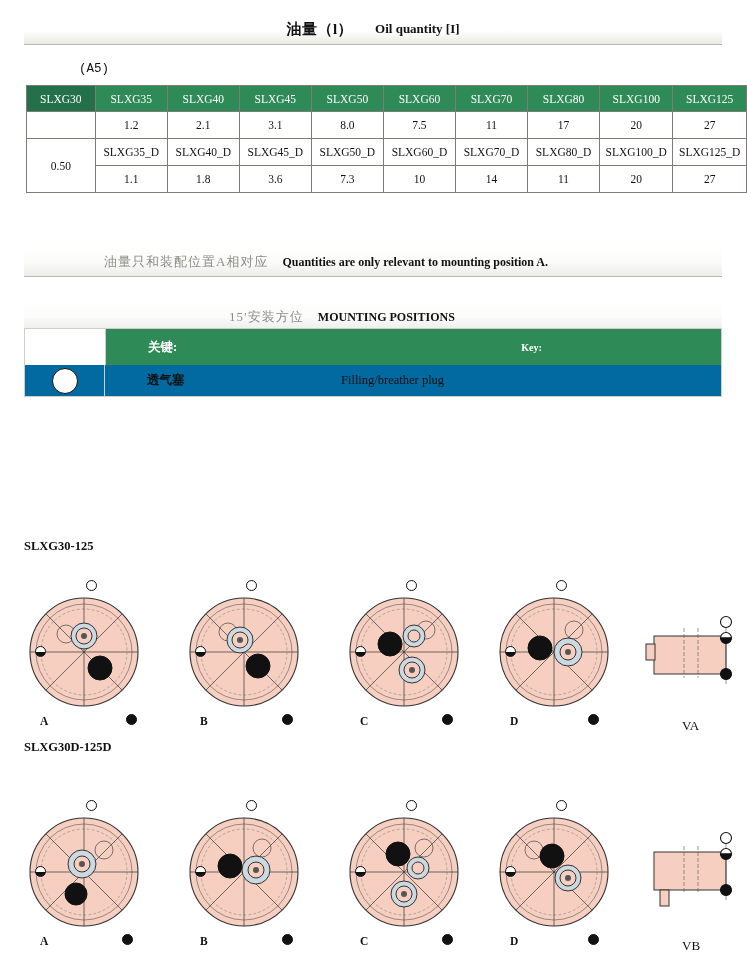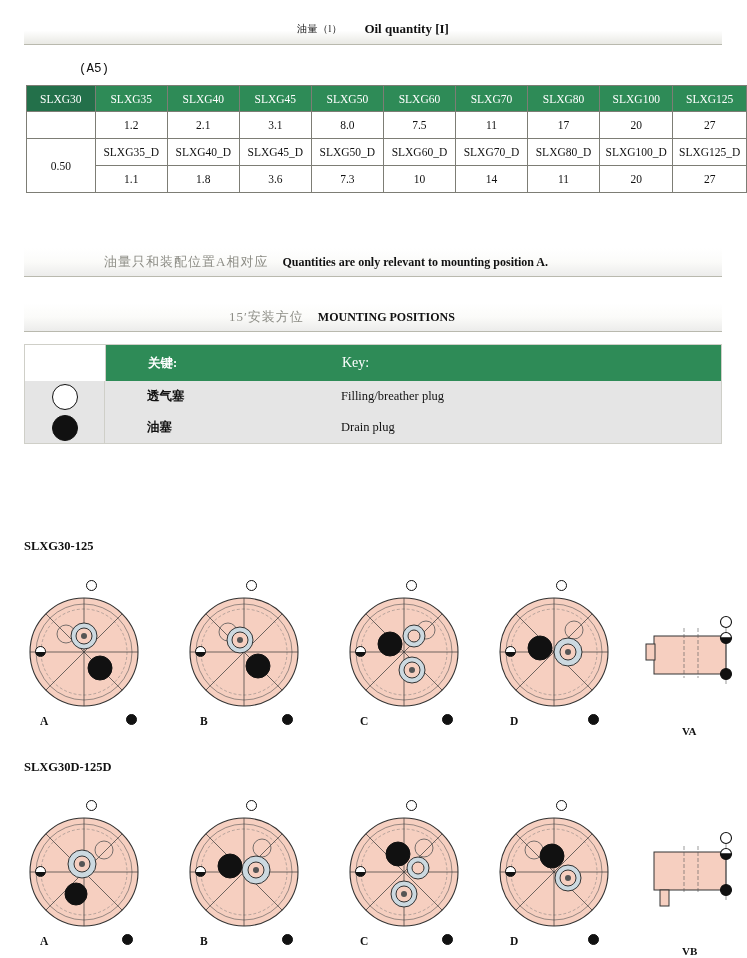--- a/index.html
+++ b/index.html
@@ -28,22 +28,22 @@
     top: 14px;
     width: 698px;
     height: 30px;
     background: linear-gradient(to bottom, #ffffff 0%, #ffffff 55%, #e9e9e4 100%);
     border-bottom: 1px solid #b9b9ae;
     display: flex;
     align-items: center;
     justify-content: center;
   }
   .title-bar .t-cn {
-    font-weight: normal;
-    font-size: 10px;
+    font-weight: bold;
+    font-size: 15px;
     letter-spacing: 0.5px;
   }
   .title-bar .t-en {
     font-weight: bold;
     font-size: 13px;
     margin-left: 22px;
   }
 
   
   .a5-label {
@@ -117,37 +117,37 @@
   }
   #note-1 { top: 248px; }
   #note-2 { top: 303px; }
   #note-2 .cn { margin-left: 205px; }
   #note-2 .en { font-size: 12px; }
 
   
   .key-table {
     position: absolute;
     left: 24px;
-    top: 344px;
+    top: 328px;
     width: 698px;
     border: 1px solid #cfcfc8;
     box-sizing: border-box;
     font-size: 12px;
-    background: #e5e5e5;
+    background: #0369a1;
   }
   .key-head {
     display: flex;
     height: 36px;
     background: #2e8b57;
     color: #ffffff;
     align-items: center;
   }
   .key-head .blank { width: 80px; height: 100%; background: #ffffff; border-right: 1px solid #cfcfc8;}
   .key-head .h-cn { width: 228px; padding-left: 42px; font-weight: bold; font-size: 12.5px; box-sizing: border-box;}
-  .key-head .h-en { flex: 1; padding-left: 8px; font-weight: normal; font-size: 14px;}
+  .key-head .h-en { flex: 1; padding-left: 8px; font-weight: bold; font-size: 10px; text-align: center;}
   .key-rows { }
   .key-row {
     display: flex;
     height: 31px;
     align-items: center;
   }
   .key-row .sym {
     width: 80px;
     height: 100%;
     display: flex;
@@ -180,21 +180,21 @@
 
   
   .sec-title {
     position: absolute;
     left: 24px;
     font-weight: bold;
     font-size: 12.5px;
     font-family: "Liberation Serif", serif;
   }
   #sec-title-1 { top: 539px; }
-  #sec-title-2 { top: 760px; }
+  #sec-title-2 { top: 740px; }
 
   
   .draw-row {
     position: absolute;
     left: 10px;
     width: 727px;
     height: 160px;
   }
   #draw-row-1 { top: 580px; }
   #draw-row-2 { top: 800px; }
@@ -209,21 +209,21 @@
     position: absolute;
     left: 24px;
     top: 135px;
     font-size: 11.5px;
     font-weight: bold;
   }
 
   .gear-svg { position: absolute; left: 0; top: 6px; }
 
   .vside { position: absolute; top: 0; width: 120px; height: 160px; }
-  .vside .cap { position: absolute; left: 42px; top: 145px; font-size: 11px; font-weight: bold; }
+  .vside .cap { position: absolute; left: 42px; top: 138px; font-size: 13px; font-weight: normal; }
 
   .small-dot {
     position: absolute;
     border-radius: 50%;
     border: 1.2px solid #111;
     box-sizing: border-box;
   }
 </style>
 </head>
 <body>
@@ -308,27 +308,20 @@
       <div class="h-en">Key:</div>
     </div>
     <div class="key-rows">
       <div class="key-row">
         <div class="sym">
           <span class="circle-empty"></span>
         </div>
         <div class="cn">透气塞</div>
         <div class="en">Filling/breather plug</div>
       </div>
-      <div class="key-row">
-        <div class="sym">
-          <span class="circle-full"></span>
-        </div>
-        <div class="cn">油塞</div>
-        <div class="en">Drain plug</div>
-      </div>
     </div>
   </div>
 
   <div class="sec-title" id="sec-title-1">SLXG30-125</div>
 
   <div class="draw-row" id="draw-row-1">
 
     <div class="unit" style="left:8px;">
       <svg class="gear-svg" width="132" height="132" viewBox="0 0 132 132">
         <g>

